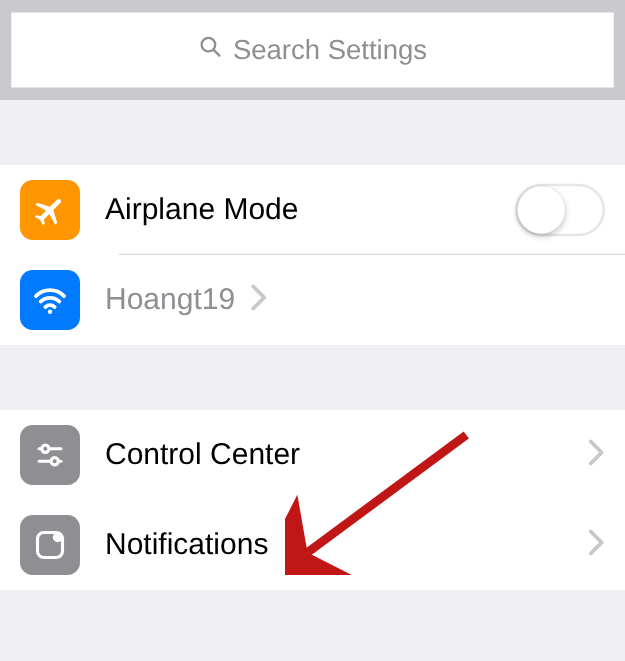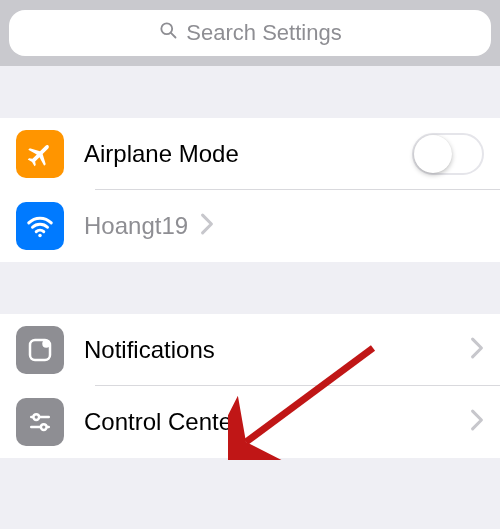--- a/index.html
+++ b/index.html
@@ -5,22 +5,22 @@
   * { box-sizing: border-box; margin: 0; padding: 0; }
   html, body { width: 500px; height: 529px; overflow: hidden; font-family: -apple-system, "Helvetica Neue", Arial, sans-serif; }
   body { background: #efeff4; }
 
   .search-bar {
     background: #c9c9ce;
     padding: 10px 9px;
   }
   .search-field {
     background: #ffffff;
-    border-radius: 16px;
-    height: 46px;
+    border-radius: 0;
+    height: 60px;
     display: flex;
     align-items: center;
     justify-content: center;
     gap: 8px;
     color: #8e8e93;
     font-size: 22px;
   }
   .search-field svg { width: 20px; height: 20px; }
 
   .section-gap { height: 52px; background: #efeff4; }
@@ -143,52 +143,52 @@
 
 
 </div>
 
 <div class="section-gap small"></div>
 
 <div class="group">
 
   <div class="row">
     <div class="icon-box icon-gray">
-      <svg viewBox="0 0 24 24" fill="none">
-        <rect x="4" y="4" width="16" height="16" rx="4" stroke="#ffffff" stroke-width="2"></rect>
-        <circle cx="17" cy="7" r="3.2" fill="#ffffff"></circle>
-      </svg>
-    </div>
-    <div class="row-label">Notifications</div>
-    <span class="chevron">
-      <svg viewBox="0 0 12 20" fill="none" stroke="#c7c7cc" stroke-width="2.8" stroke-linecap="round" stroke-linejoin="round">
-          <polyline points="2,2 10,10 2,18"></polyline>
-        </svg>
-    </span>
-    <div class="sep"></div>
-  </div>
-
-  <div class="row">
-    <div class="icon-box icon-gray">
       <svg viewBox="0 0 24 24" fill="none" stroke="#ffffff" stroke-width="2" stroke-linecap="round">
         <line x1="5" y1="8" x2="19" y2="8"></line>
         <circle cx="9" cy="8" r="2.3" fill="#8e8e93" stroke="#ffffff"></circle>
         <line x1="5" y1="16" x2="19" y2="16"></line>
         <circle cx="15" cy="16" r="2.3" fill="#8e8e93" stroke="#ffffff"></circle>
       </svg>
     </div>
     <div class="row-label">Control Center</div>
     <span class="chevron">
       <svg viewBox="0 0 12 20" fill="none" stroke="#c7c7cc" stroke-width="2.8" stroke-linecap="round" stroke-linejoin="round">
           <polyline points="2,2 10,10 2,18"></polyline>
         </svg>
     </span>
 
   </div>
 
+  <div class="row">
+    <div class="icon-box icon-gray">
+      <svg viewBox="0 0 24 24" fill="none">
+        <rect x="4" y="4" width="16" height="16" rx="4" stroke="#ffffff" stroke-width="2"></rect>
+        <circle cx="17" cy="7" r="3.2" fill="#ffffff"></circle>
+      </svg>
+    </div>
+    <div class="row-label">Notifications</div>
+    <span class="chevron">
+      <svg viewBox="0 0 12 20" fill="none" stroke="#c7c7cc" stroke-width="2.8" stroke-linecap="round" stroke-linejoin="round">
+          <polyline points="2,2 10,10 2,18"></polyline>
+        </svg>
+    </span>
+    <div class="sep"></div>
+  </div>
+
 </div>
 
 <svg class="annotation-arrow" style="left:228px; top:340px; width:160px; height:120px;" viewBox="0 0 160 120">
   <defs>
     <marker id="ah" markerWidth="12" markerHeight="12" refX="3" refY="6" orient="auto">
       <path d="M0,0 L12,6 L0,12 L3,6 Z" fill="#c01616"></path>
     </marker>
   </defs>
   <line x1="145" y1="8" x2="18" y2="102" stroke="#c01616" stroke-width="7" marker-end="url(#ah)"></line>
 </svg>

